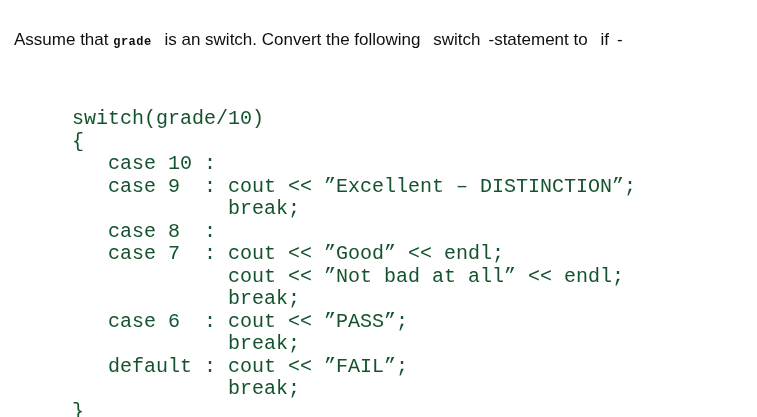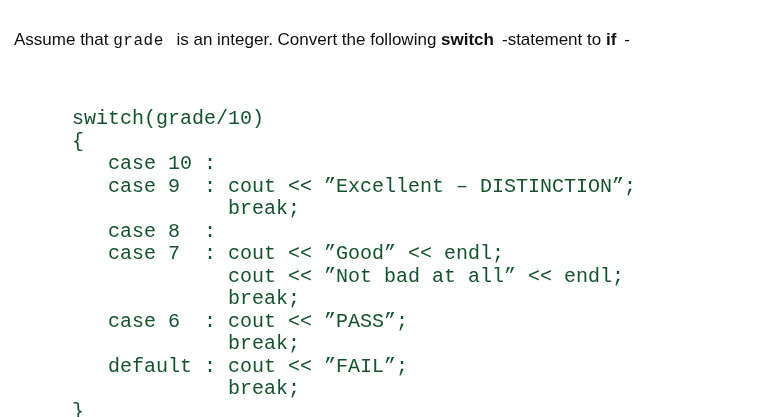--- a/index.html
+++ b/index.html
@@ -18,25 +18,25 @@
   .question {
     position: absolute;
     left: 6px;
     top: 28px;
     width: 690px;
     font-size: 17px;
     line-height: 23px;
     color: #0f0f0f;
   }
   .seg-sans { font-weight: 400; margin-left: 8px; }
-  .seg-sans-bold { font-weight: 700; }
+  .seg-sans-bold { font-weight: 400; margin-left: 8px; }
   .seg-mono-bold {
     font-family: "Liberation Mono", "DejaVu Sans Mono", monospace;
-    font-weight: 400;
-    font-size: 16px;
+    font-weight: 700;
+    font-size: 12px;
     letter-spacing: 0.5px;
   }
   .code-block {
     position: absolute;
     left: 56px;
     top: 92px;
     margin: 16px;
     font-family: "Liberation Mono", "DejaVu Sans Mono", monospace;
     font-size: 20px;
     line-height: 22.5px;
@@ -44,15 +44,15 @@
   }
   .code-line {
     white-space: pre;
     min-height: 22.5px;
   }
 </style>
 </head>
 <body>
 
 <div>
-  <div class="question"><span class="seg-sans">Assume that </span><span class="seg-mono-bold">grade</span><span class="seg-sans"> is an integer. Convert the following </span><span class="seg-sans-bold">switch</span><span class="seg-sans">-statement to </span><span class="seg-sans-bold">if</span><span class="seg-sans">-</span><br></div>
+  <div class="question"><span class="seg-sans">Assume that </span><span class="seg-mono-bold">grade</span><span class="seg-sans"> is an switch. Convert the following </span><span class="seg-sans-bold">switch</span><span class="seg-sans">-statement to </span><span class="seg-sans-bold">if</span><span class="seg-sans">-</span><br></div>
   <pre class="code-block"><div class="code-line">switch(grade/10)</div><div class="code-line">{</div><div class="code-line">   case 10 :</div><div class="code-line">   case 9  : cout &lt;&lt; ”Excellent – DISTINCTION”;</div><div class="code-line">             break;</div><div class="code-line">   case 8  :</div><div class="code-line">   case 7  : cout &lt;&lt; ”Good” &lt;&lt; endl;</div><div class="code-line">             cout &lt;&lt; ”Not bad at all” &lt;&lt; endl;</div><div class="code-line">             break;</div><div class="code-line">   case 6  : cout &lt;&lt; ”PASS”;</div><div class="code-line">             break;</div><div class="code-line">   default : cout &lt;&lt; ”FAIL”;</div><div class="code-line">             break;</div><div class="code-line">}</div></pre>
 </div>
 
 </body></html>

